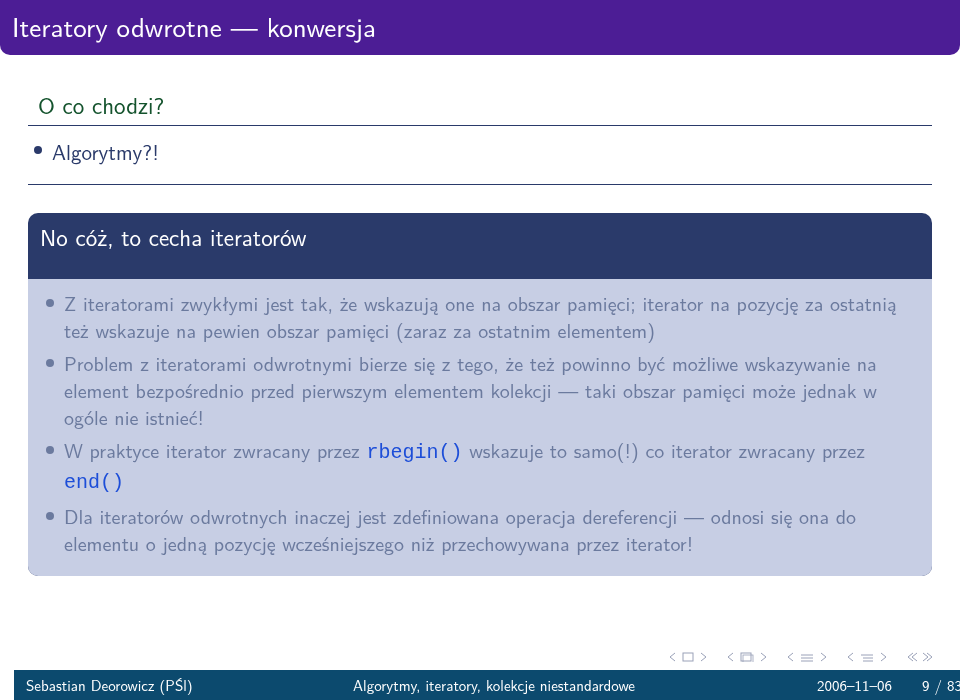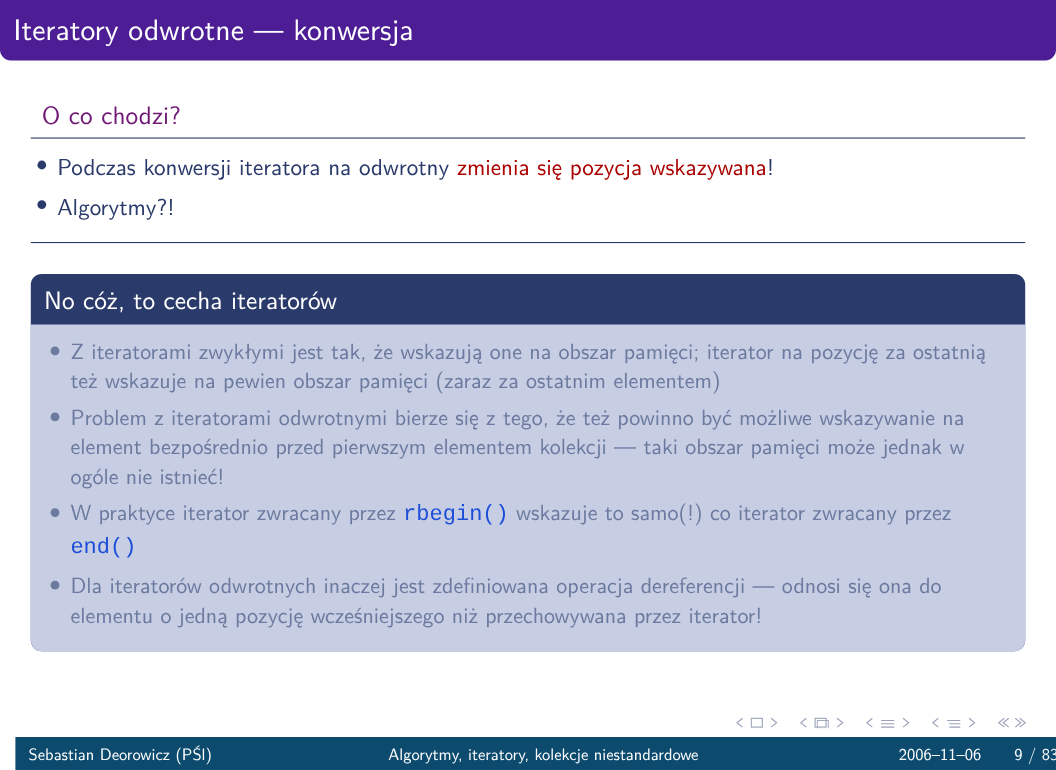--- a/index.html
+++ b/index.html
@@ -16,21 +16,21 @@
     color: #fff;
     padding: 6px 12px 10px 12px;
     font-size: 27px;
     border-bottom-left-radius: 10px;
     border-bottom-right-radius: 10px;
   }
   .content {
     padding: 30px 28px 10px 28px;
   }
   .block1-title {
-    color: #701a75;
+    color: #14532d;
     font-size: 23px;
     font-weight: 400;
     padding: 2px 10px 4px 10px;
     border-top-left-radius: 10px;
     border-top-right-radius: 10px;
     display: inline-block;
   }
   .block1-title-wrap {
     border-bottom: 1px solid #2a3a6a;
     margin-bottom: 8px;
@@ -52,20 +52,21 @@
     padding: 6px 24px 6px 12px;
   }
   .block2-body {
     background: #c7cee4;
     border-bottom-left-radius: 10px;
     border-bottom-right-radius: 10px;
     padding: 10px 14px 14px 14px;
     font-size: 20px;
     line-height: 1.35;
     color: #6b7a9e;
+    margin-top: 20px;
   }
   ul.bullets {
     list-style: none;
   }
   ul.bullets > li {
     position: relative;
     padding-left: 22px;
     margin-bottom: 6px;
   }
   ul.bullets > li::before {
@@ -116,23 +117,20 @@
 
 <div class="content">
 
   <div>
     <div class="block1-title-wrap">
       <span class="block1-title">O co chodzi?</span>
     </div>
     <div class="block1-body">
       <ul class="bullets">
         <li>
-          <span>Podczas konwersji iteratora na odwrotny </span><span class="red">zmienia się pozycja wskazywana</span><span>!</span>
-        </li>
-        <li>
           <span>Algorytmy?!</span>
         </li>
       </ul>
     </div>
   </div>
 
   <div class="block2">
     <div class="block2-title">No cóż, to cecha iteratorów</div>
     <div class="block2-body">
       <ul class="bullets">

